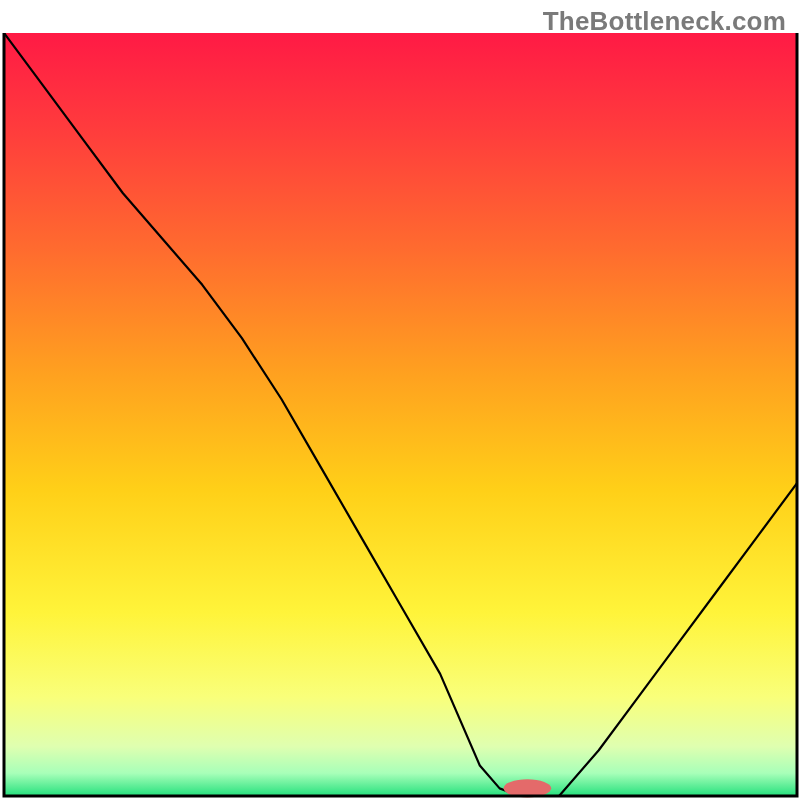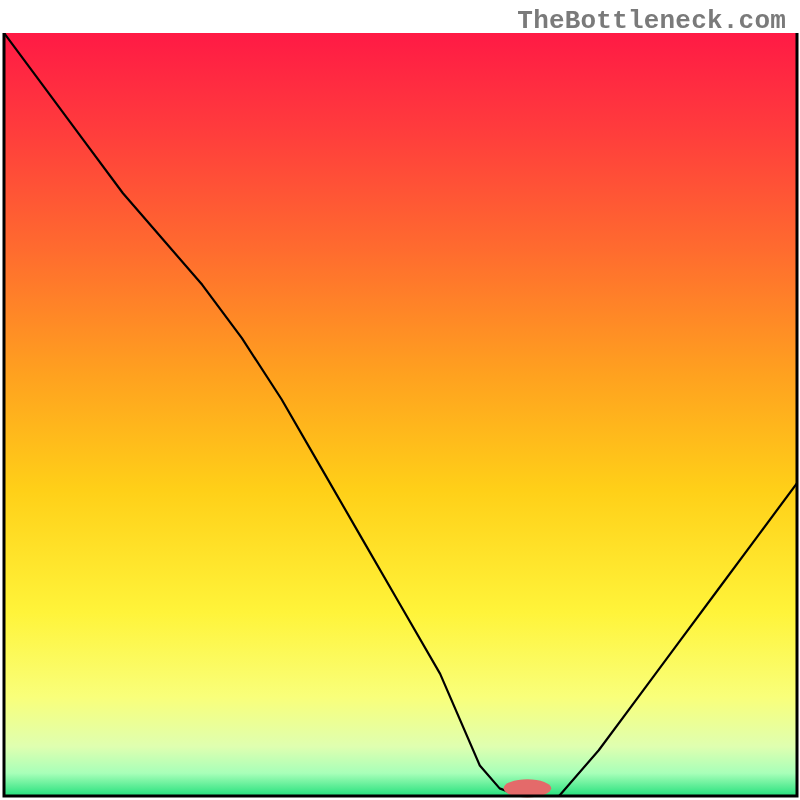--- a/index.html
+++ b/index.html
@@ -12,21 +12,21 @@
   }
   .chart-container {
     position: relative;
     width: 800px;
     height: 800px;
   }
   .watermark {
     position: absolute;
     top: 6px;
     right: 14px;
-    font-family: Liberation Mono, monospace;
+    font-family: Liberation Sans, sans-serif;
     font-size: 26px;
     font-weight: bold;
     color: #7a7a7a;
     letter-spacing: 0.2px;
     z-index: 10;
   }
   svg.plot {
     position: absolute;
     left: 0;
     top: 0;

